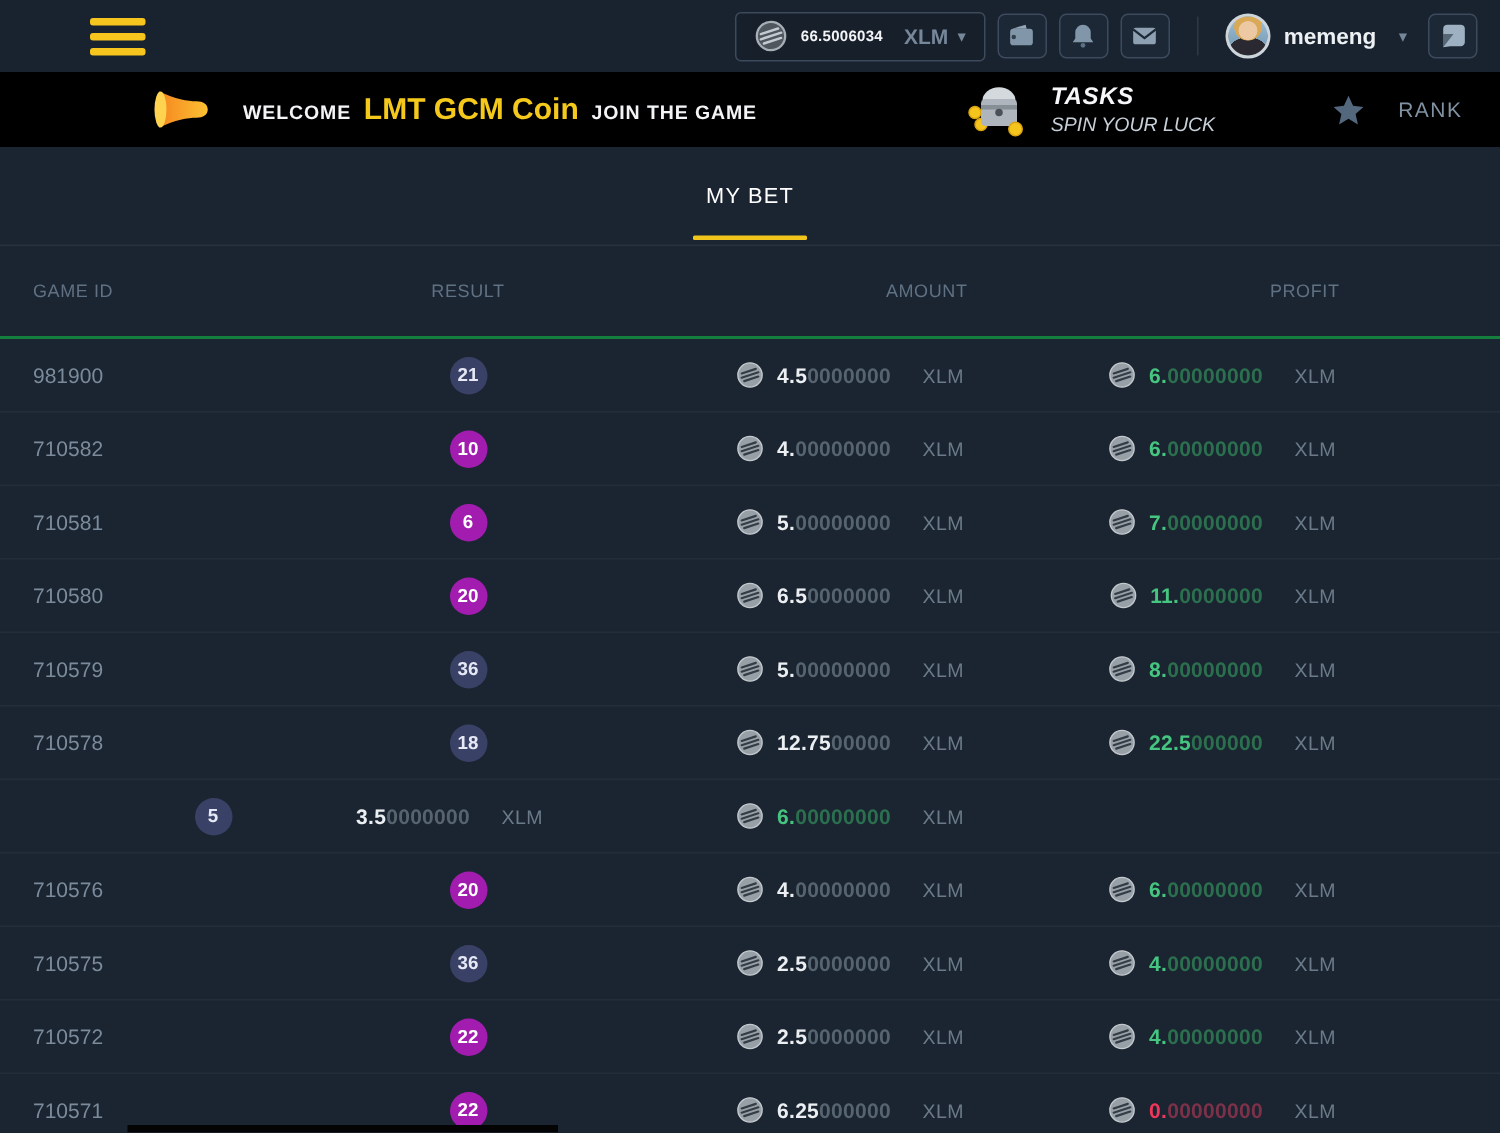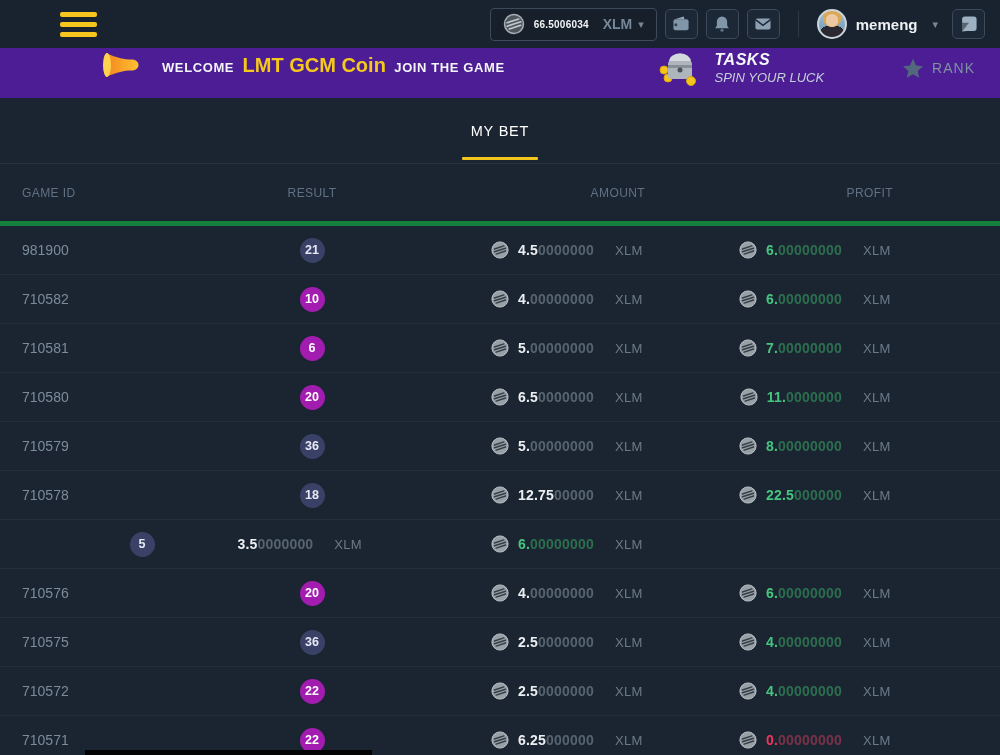--- a/index.html
+++ b/index.html
@@ -34,52 +34,52 @@
     width:30px; height:30px; border-radius:50%; border:2px solid #cdd5db;
     background:
       radial-gradient(circle at 50% 36%, #ecc9a3 0 6px, rgba(0,0,0,0) 6.5px),
       radial-gradient(circle at 50% 26%, #d9a958 0 9px, rgba(0,0,0,0) 9.5px),
       radial-gradient(ellipse 13px 9px at 50% 88%, #2a2830 0 99%, rgba(0,0,0,0) 100%),
       linear-gradient(180deg,#9fc0d8,#6f93ad);
   }
   .username { font-size:15px; font-weight:bold; color:#eef1f4; }
   
   .announce {
-    height:50px; background:#4c1d95; display:flex; align-items:flex-start;
+    height:50px; background:#000000; display:flex; align-items:center;
     padding:0 25px 0 100px;
   }
   .announce-left { display:flex; align-items:center; gap:20px; }
   .w1,.w3 { font-size:13px; font-weight:bold; color:#f2f4f6; letter-spacing:.6px; }
   .w2 { font-size:20px; font-weight:bold; color:#f4c91c; margin:0 4px; }
   .announce-right { margin-left:auto; display:flex; align-items:center; gap:78px; }
   .tasks { display:flex; align-items:center; gap:12px; cursor:pointer; }
   .tasks-title { font-size:16px; font-weight:bold; font-style:italic; color:#f5f7f9; letter-spacing:.5px; }
   .tasks-sub { font-size:13px; font-style:italic; color:#c7d0d9; margin-top:1px; }
-  .rank { display:flex; align-items:center; gap:8px; cursor:pointer; }
+  .rank { display:flex; align-items:center; gap:22px; cursor:pointer; }
   .rank span { font-size:14px; color:#8091a2; letter-spacing:1px; }
   
   .tabs {
     height:66px; display:flex; justify-content:center; align-items:center; gap:42px;
     border-bottom:1px solid #27323f; background:#1b2531;
   }
   .tab {
     position:relative; height:100%; display:flex; align-items:center;
     font-size:14.5px; letter-spacing:.8px; color:#7e96aa; cursor:pointer; font-weight:500;
   }
   .tab.active { color:#ffffff; }
   .tab.active::after {
     content:""; position:absolute; left:-9px; right:-9px; bottom:3px; height:3px;
     background:#f2c51d; border-radius:1px;
   }
   
   .grid-row {
     display:grid; grid-template-columns:240px 100px 283px 248px;
     padding-left:22px; padding-right:107px; align-items:center;
   }
-  .thead { height:62px; border-bottom:5px solid #15803d; }
+  .thead { height:62px; border-bottom:2px solid #15803d; }
   .th { font-size:12px; color:#5f7183; letter-spacing:.4px; }
   .th-result { text-align:center; }
   .th-amount,.th-profit { text-align:right; }
   .tr { height:49px; border-bottom:1px solid #232e3b; }
   .td-gameid { font-size:14px; color:#7b8b9b; }
   .td-result { display:flex; justify-content:center; }
   .badge {
     width:25px; height:25px; border-radius:50%; display:flex; align-items:center;
     justify-content:center; font-size:12.5px; font-weight:bold; color:#fff;
   }

